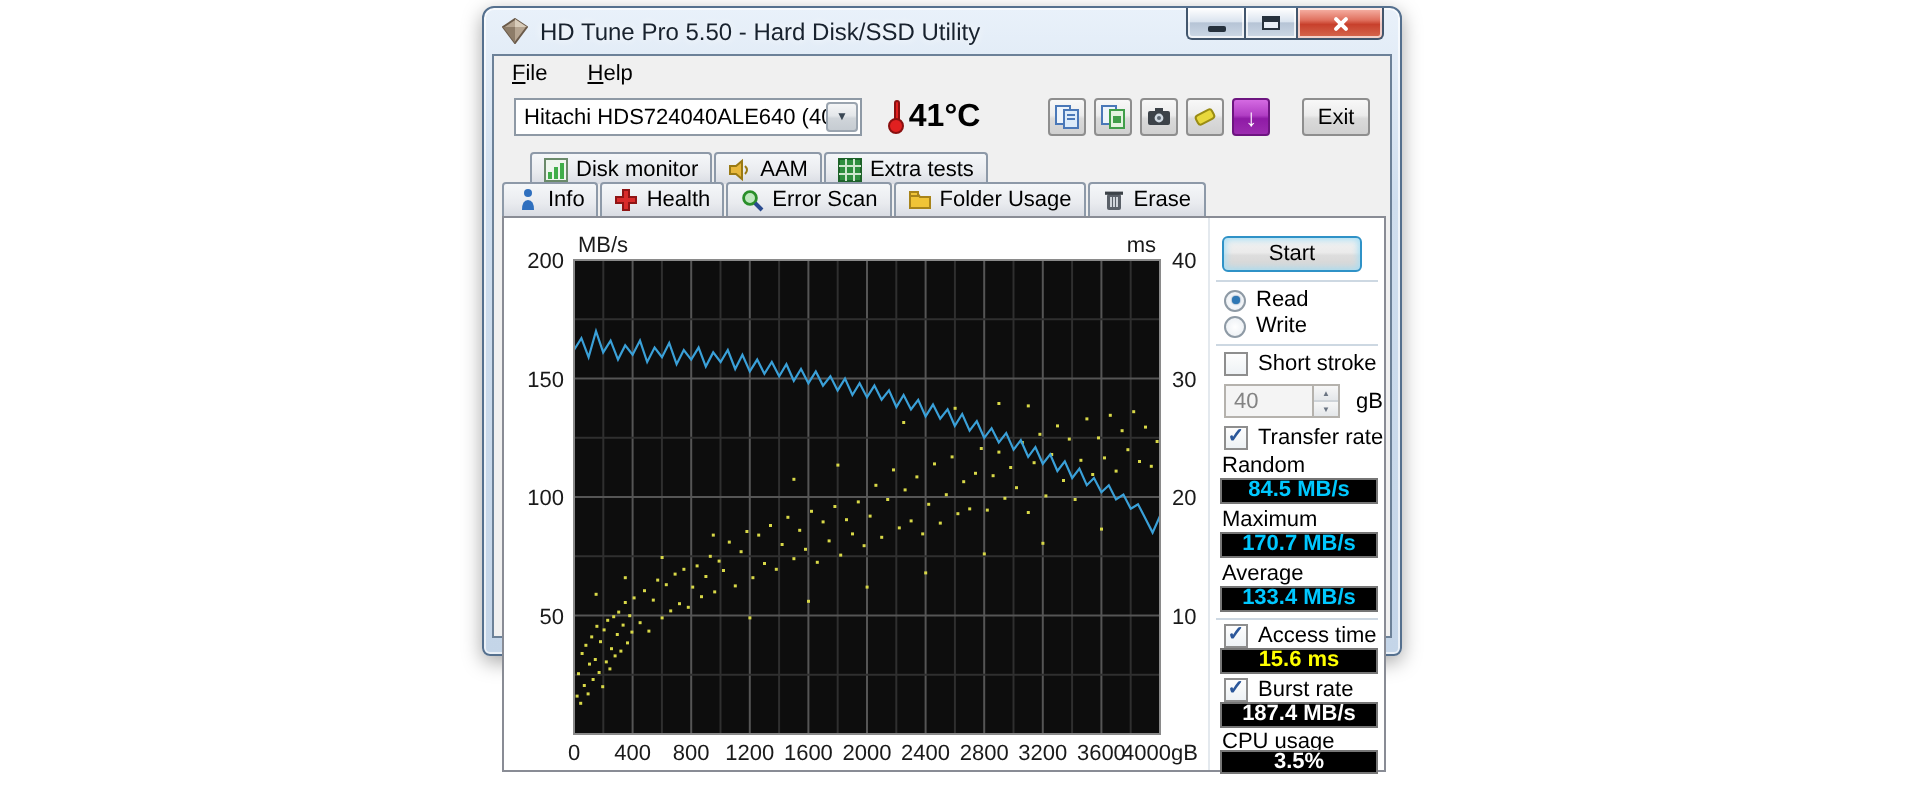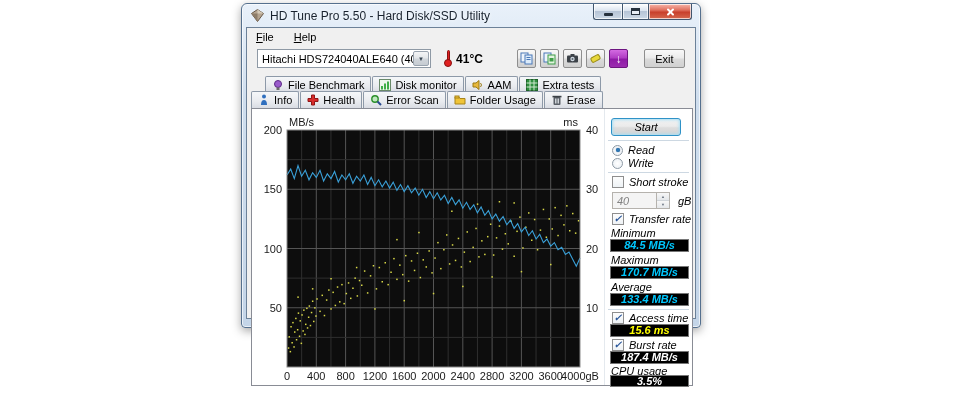--- a/index.html
+++ b/index.html
@@ -38,21 +38,21 @@
   .menu-item::first-letter { text-decoration:underline; }
 
   .toolbar { height:27px; display:flex; align-items:center; padding:0 10px; }
   .combobox { width:174px; height:19px; background:#fff; border:1px solid #8e99a5; display:flex; align-items:center; position:relative; }
   .combobox .combo-text { flex:1; padding-left:4px; font-size:11px; white-space:nowrap; overflow:hidden; }
   .combo-arrow { width:16px; height:15px; margin-right:1px; border:1px solid #9aa4af; border-radius:2px;
     background:linear-gradient(#f4f5f6,#e4e7ea 45%,#d0d5da 55%,#c6ccd2); display:flex; align-items:center; justify-content:center; font-size:6px; color:#3a4754; }
   .thermo { position:relative; width:10px; height:17px; margin-left:12px; }
   .thermo .tube { position:absolute; left:3.5px; top:0; width:3px; height:12px; background:#e02020; border:1px solid #8a1010; border-radius:2px 2px 0 0; }
   .thermo .bulb { position:absolute; left:1px; bottom:0; width:8px; height:8px; background:#e02020; border:1px solid #8a1010; border-radius:50%; }
-  .temp-text { font-size:12px; font-weight:bold; margin-left:4px; }
+  .temp-text { font-size:16px; font-weight:bold; margin-left:4px; }
   .tool-group { display:flex; gap:4px; margin-left:34px; }
   .tool-btn { width:19px; height:19px; border:1px solid #8e8e8e; border-radius:2px;
     background:linear-gradient(#f8f8f8,#ececec 45%,#dadada 55%,#d0d0d0); display:flex; align-items:center; justify-content:center; }
   .tool-btn.purple { background:linear-gradient(#d46ae2,#b13ec4 45%,#8f1ba6 55%,#9c2cb0); border-color:#6d1580; color:#fff; font-weight:bold; font-size:12px; }
   .exit-btn { margin-left:16px; width:45px; height:19px; border:1px solid #8e8e8e; border-radius:2px;
     background:linear-gradient(#f8f8f8,#ececec 45%,#dadada 55%,#d0d0d0); display:flex; align-items:center; justify-content:center; font-size:11px; }
 
   
   .tabstrip { position:relative; height:32px; margin-top:4px; padding-left:4px; }
   .tab-row { display:flex; position:absolute; left:4px; }
@@ -62,21 +62,21 @@
     border-radius:2px 2px 0 0; background:linear-gradient(#f5f7f9,#e9ebef 60%,#d9dce3); padding:0 6px; margin-right:1px; font-size:11px; white-space:nowrap; }
   .tab.active { background:#fff; border-color:#898c95; height:19px; margin-top:-1px; z-index:3; box-shadow:0 2px 0 #fff; }
   .tab .ticon { width:12px; height:12px; flex:0 0 auto; }
 
   
   .panel { position:relative; margin:0 4px; width:442px; height:278px; background:#fff; border:1px solid #898c95; z-index:1; }
   .chart-svg { position:absolute; left:0; top:0; }
   .chart-svg text { font-family:"Liberation Sans", sans-serif; font-size:11px; fill:#1a1a1a; }
 
   .rightcol { position:absolute; left:352px; top:0; width:89px; height:276px; border-left:1px solid #e4e9ee; }
-  .rc { position:absolute; font-size:11px;font-style:italic; }
+  .rc { position:absolute; font-size:11px; }
   .sep { position:absolute; left:3px; right:4px; height:1px; background:#cdd8e2; box-shadow:0 1px 0 #ffffff; }
   .start-btn { left:6px; top:9px; width:70px; height:18px; border:1px solid #2f92c7; border-radius:3px;
     background:linear-gradient(#f2f2f2,#ebebeb 45%,#dddddd 55%,#d4d4d4); box-shadow:inset 0 0 3px 1px #a8dff5;
     display:flex; align-items:center; justify-content:center; }
   .opt-row { display:flex; align-items:center; gap:5px; left:7px; }
   .radio { width:11px; height:11px; border:1px solid #8e9aa5; border-radius:50%; background:radial-gradient(#fff,#e8edf2); position:relative; flex:0 0 auto; }
   .radio.sel::after { content:""; position:absolute; left:2.5px; top:2.5px; width:4px; height:4px; border-radius:50%; background:#2f78b5; box-shadow:0 0 1px #1c4f80; }
   .checkbox { width:12px; height:12px; border:1px solid #8e8e8e; background:linear-gradient(#fdfdfd,#eef2f5); display:flex; align-items:center; justify-content:center;
     font-size:10px; font-weight:bold; color:#2b579a; line-height:10px; flex:0 0 auto; }
   .spin-row { left:7px; display:flex; align-items:center; }
@@ -166,27 +166,20 @@
           <span>↓</span>
         </div>
       </div>
       <div class="exit-btn">
         <span>Exit</span>
       </div>
     </div>
 
     <div class="tabstrip">
       <div class="tab-row top">
-        <div class="tab">
-          <svg class="ticon" viewBox="0 0 12 12">
-              <circle cx="6" cy="5" r="3.5" fill="#9a5ccc" stroke="#5c2a86"></circle>
-              <rect x="4.5" y="8.5" width="3" height="2.5" fill="#6a6a6a"></rect>
-            </svg>
-          <span>File Benchmark</span>
-        </div>
         <div class="tab">
           <svg class="ticon" viewBox="0 0 12 12">
               <rect x="0.5" y="0.5" width="11" height="11" fill="#eef6ee" stroke="#6a8a6a"></rect>
               <rect x="2" y="7" width="2" height="3.5" fill="#3fae49"></rect>
               <rect x="5" y="4.5" width="2" height="6" fill="#3fae49"></rect>
               <rect x="8" y="2.5" width="2" height="8" fill="#3fae49"></rect>
             </svg>
           <span>Disk monitor</span>
         </div>
         <div class="tab">
@@ -471,21 +464,21 @@
             <span>▼</span>
           </span>
           <span class="unit-label">gB</span>
         </div>
 
         <div class="rc opt-row" style="top:104px;">
           <span class="checkbox">✓</span>
           <span>Transfer rate</span>
         </div>
 
-        <div class="rc stat-label" style="top:118px;">Minimum</div>
+        <div class="rc stat-label" style="top:118px;">Random</div>
         <div class="rc stat-box" style="top:130px;">
             <span class="v-cyan">84.5 MB/s</span>
           </div>
         <div class="rc stat-label" style="top:145px;">Maximum</div>
         <div class="rc stat-box" style="top:157px;">
             <span class="v-cyan">170.7 MB/s</span>
           </div>
         <div class="rc stat-label" style="top:172px;">Average</div>
         <div class="rc stat-box" style="top:184px;">
             <span class="v-cyan">133.4 MB/s</span>

